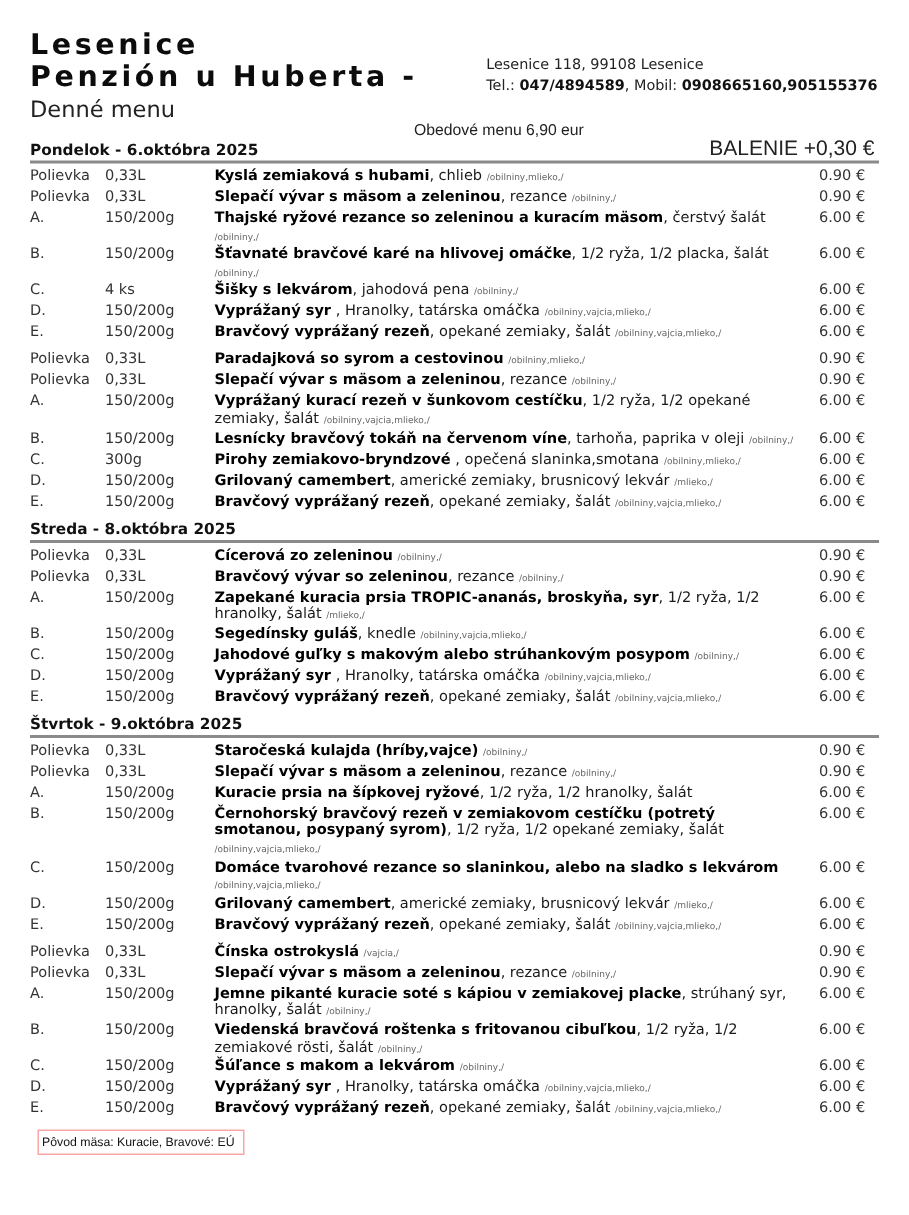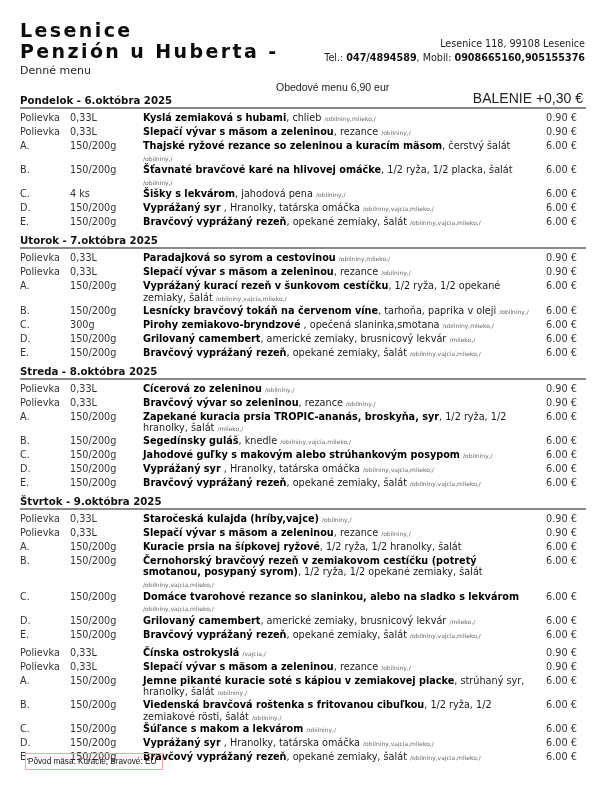--- a/index.html
+++ b/index.html
@@ -1,19 +1,19 @@
 <!DOCTYPE html>
 <html><head>
 <meta charset="utf-8">
 <style>
   html, body { margin: 0; padding: 0; background: #ffffff; }
   body { width: 606px; height: 810px; position: relative; overflow: hidden; font-family: "DejaVu Sans", sans-serif; color: #111; }
   .title { position: absolute; left: 20px; top: 20px; width: 260px; font-family: "DejaVu Sans", sans-serif; font-weight: bold; font-size: 19px; line-height: 21px; letter-spacing: 2.4px; color: #0c0c0c; }
-  .subtitle { position: absolute; left: 20px; top: 64px; font-size: 11px; color: #222; }
-  .contact { position: absolute; right: 21px; top: 37px; text-align: right; font-family: "DejaVu Sans", sans-serif; font-size: 9.6px; line-height: 14px; color: #222; }
+  .subtitle { position: absolute; left: 20px; top: 64px; font-size: 15px; color: #222; }
+  .contact { position: absolute; right: 21px; top: 37px; text-align: left; font-family: "DejaVu Sans", sans-serif; font-size: 9.6px; line-height: 14px; color: #222; }
   .contact b { font-weight: bold; color: #111; }
   .menu-price { position: absolute; left: 276px; top: 81px; font-family: "Liberation Sans", sans-serif; font-size: 10.5px; color: #222; }
   .balenie { position: absolute; right: 23px; top: 90px; font-family: "Liberation Sans", sans-serif; font-size: 14px; color: #222; }
   .days { position: absolute; left: 20px; top: 94px; width: 566px; }
   .day-head { font-weight: bold; font-size: 10.2px; height: 12px; line-height: 12px; padding-top: 1px; border-bottom: 2px solid #8a8a8a; margin-bottom: 3px; color: #111; }
   .day { margin-bottom: 4px; }
   .row { display: flex; font-size: 9.7px; line-height: 11.6px; min-height: 14px; color: #1a1a1a; }
   .row .lab { width: 50px; flex: none; color: #333; }
   .row .size { width: 73px; flex: none; color: #333; }
   .row .desc { flex: 1; padding-right: 14px; }
@@ -79,21 +79,20 @@
         <span class="price">6.00 €</span>
       </div>
       <div class="row">
         <span class="lab">E.</span>
         <span class="size">150/200g</span>
         <span class="desc"><b>Bravčový vyprážaný rezeň</b><span>, opekané zemiaky, šalát </span><span class="alg">/obilniny,vajcia,mlieko,/</span></span>
         <span class="price">6.00 €</span>
       </div>
     </div>
     <div class="day">
-      <div class="day-head">Utorok - 7.októbra 2025</div>
       <div class="row">
         <span class="lab">Polievka</span>
         <span class="size">0,33L</span>
         <span class="desc"><b>Paradajková so syrom a cestovinou</b><span> </span><span class="alg">/obilniny,mlieko,/</span></span>
         <span class="price">0.90 €</span>
       </div>
       <div class="row">
         <span class="lab">Polievka</span>
         <span class="size">0,33L</span>
         <span class="desc"><b>Slepačí vývar s mäsom a zeleninou</b><span>, rezance </span><span class="alg">/obilniny,/</span></span>

